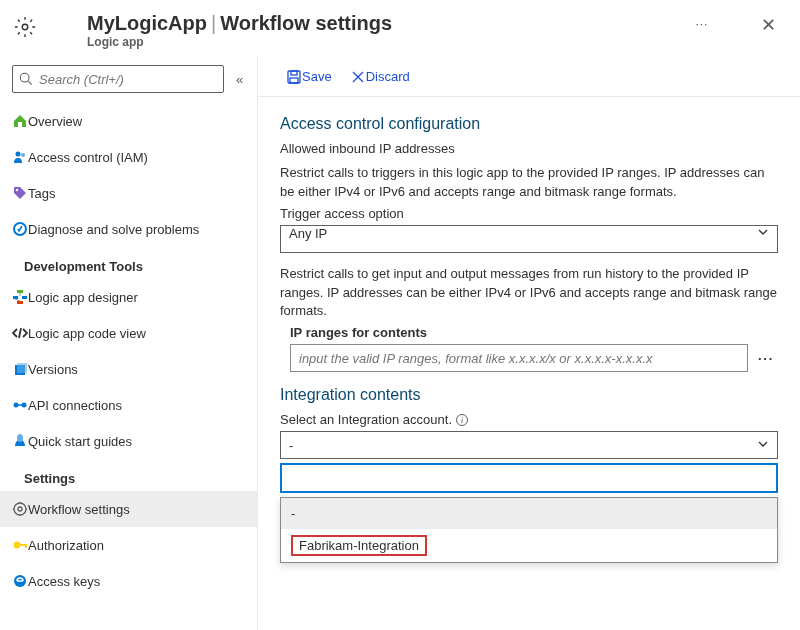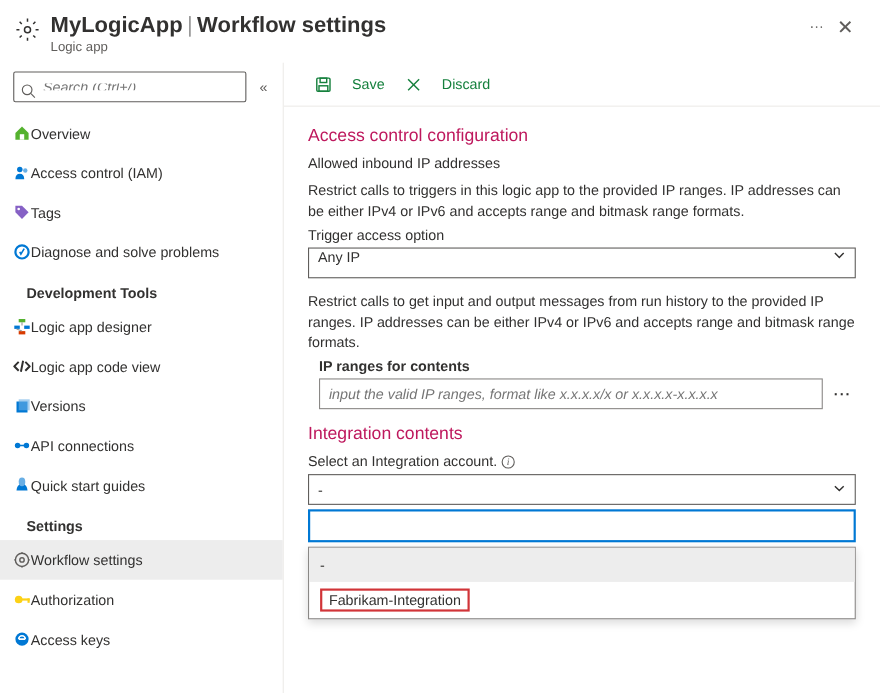--- a/index.html
+++ b/index.html
@@ -1,48 +1,48 @@
 <!DOCTYPE html>
 <html><head>
   <meta charset="utf-8">
   <style>
     * { box-sizing: border-box; margin: 0; padding: 0; font-family: 'Segoe UI', Arial, sans-serif; }
     body { width: 800px; height: 630px; background: #fff; color: #323130; font-size: 13px; overflow: hidden; }
     
-    .blade-header { display: flex; align-items: flex-start; padding: 12px 20px 8px 14px; border-bottom: none; }
+    .blade-header { display: flex; align-items: flex-start; padding: 12px 20px 8px 14px; border-bottom: none; gap: 41px; }
     .blade-header .gear { width: 22px; height: 22px; margin-right: 10px; margin-top: 4px; }
     .blade-header .titles { flex: 1; }
     .blade-header h1 { font-size: 20px; font-weight: 600; color: #323130; }
     .blade-header .divider { color: #999; font-weight: 300; margin: 0 4px; }
-    .blade-header .subtitle { font-size: 12px; color: #605e5c; margin-top: 0px; }
+    .blade-header .subtitle { font-size: 12px; color: #605e5c; margin-top: 0px; font-weight: bold; }
     .blade-header .ellipsis { color: #605e5c; padding: 0 8px; cursor: pointer; margin-top: 4px; }
     .blade-header .close { font-size: 18px; color: #605e5c; cursor: pointer; padding: 0 4px; margin-top: 2px;}
     
     .layout { display: flex; height: calc(630px - 48px); }
     
     .sidebar { width: 258px; border-right: 1px solid #edebe9; display: flex; flex-direction: column; }
     .search-row { display: flex; align-items: center; padding: 8px 10px 10px 12px; gap: 8px; }
-    .search-box { flex: 1; display: flex; border: 1px solid #605e5c; border-radius: 2px; height: 28px; padding: 10px 6px; }
+    .search-box { flex: 1; display: flex; align-items: center; border: 1px solid #605e5c; border-radius: 2px; height: 28px; padding: 10px 6px; }
     .search-box svg { width: 14px; height: 14px; color: #605e5c; }
     .search-input { border: none; outline: none; flex: 1; font-size: 13px; padding-left: 6px; font-style: italic; color: #605e5c; background: transparent; }
     .collapse-btn { color: #605e5c; font-size: 13px; cursor: pointer; padding: 2px 4px; }
     
     .menu { list-style: none; }
     .menu li { display: flex; align-items: center; height: 36px; padding: 0 12px; cursor: pointer; }
     .menu li.selected { background: #ededed; }
     .menu .sect { font-weight: 600; font-size: 13px; height: 32px; cursor: default; padding-left: 24px; padding-top:6px;}
     .menu .ico { width: 16px; height: 16px; display: flex; align-items: center; justify-content: center; flex-shrink: 0; }
     
     .content { flex: 1; padding: 0; overflow: hidden; }
     .toolbar { display: flex; align-items: center; height: 40px; padding: 0 20px; border-bottom: 1px solid #edebe9; gap: 2px; }
-    .toolbar .btn { display: flex; align-items: center; gap: 18px; padding: 4px 8px; color: #15803d; cursor: default; }
+    .toolbar .btn { display: flex; align-items: center; gap: 0; padding: 4px 8px; color: #1d4ed8; cursor: default; }
     .toolbar .btn svg { width: 16px; height: 16px; }
     
     .panel { padding: 18px 22px; }
-    .panel h2 { font-size: 16px; font-weight: 400; color: #be185d; margin-bottom: 8px; }
+    .panel h2 { font-size: 16px; font-weight: 400; color: #0c4a6e; margin-bottom: 8px; }
     .panel .sub-label { font-size: 13px; color: #323130; margin-bottom: 8px; }
     .panel .desc { font-size: 13px; color: #323130; line-height: 1.45; margin-bottom: 4px; }
     .panel .field-label { font-size: 13px; color: #323130; margin-bottom: 4px; display: flex; align-items: center; gap: 4px; }
     .panel .field-label.bold { font-weight: 600; padding-left: 10px; margin-top: 4px; }
     .select { width: 100%; height: 28px; border: 1px solid #605e5c; display: flex; align-items: flex-start; padding: 0 8px; justify-content: space-between; cursor: pointer; margin-bottom: 12px; background: #fff; }
     .select .chev { font-size: 12px; }
     .input-row { display: flex; align-items: center; gap: 6px; margin-bottom: 14px; margin-top: 4px;}
     .text-input { flex: 1; height: 28px; border: 1px solid #8a8886; padding: 0 8px; font-size: 13px; font-style: italic; color: #605e5c; outline: none; margin-left: 10px;}
     .more-dots { cursor: pointer; color: #323130; letter-spacing: 1px; font-weight: bold; padding: 0 4px; }
     

